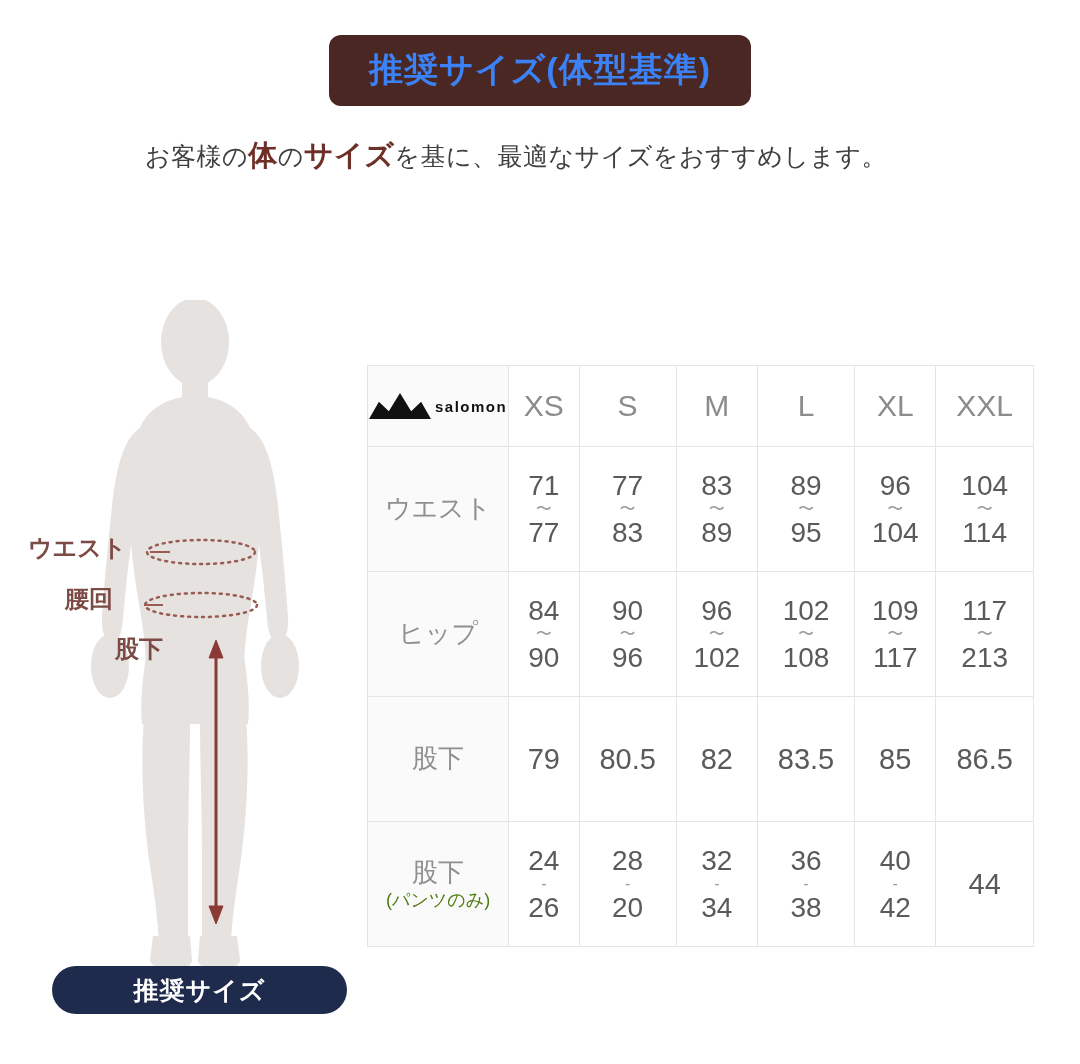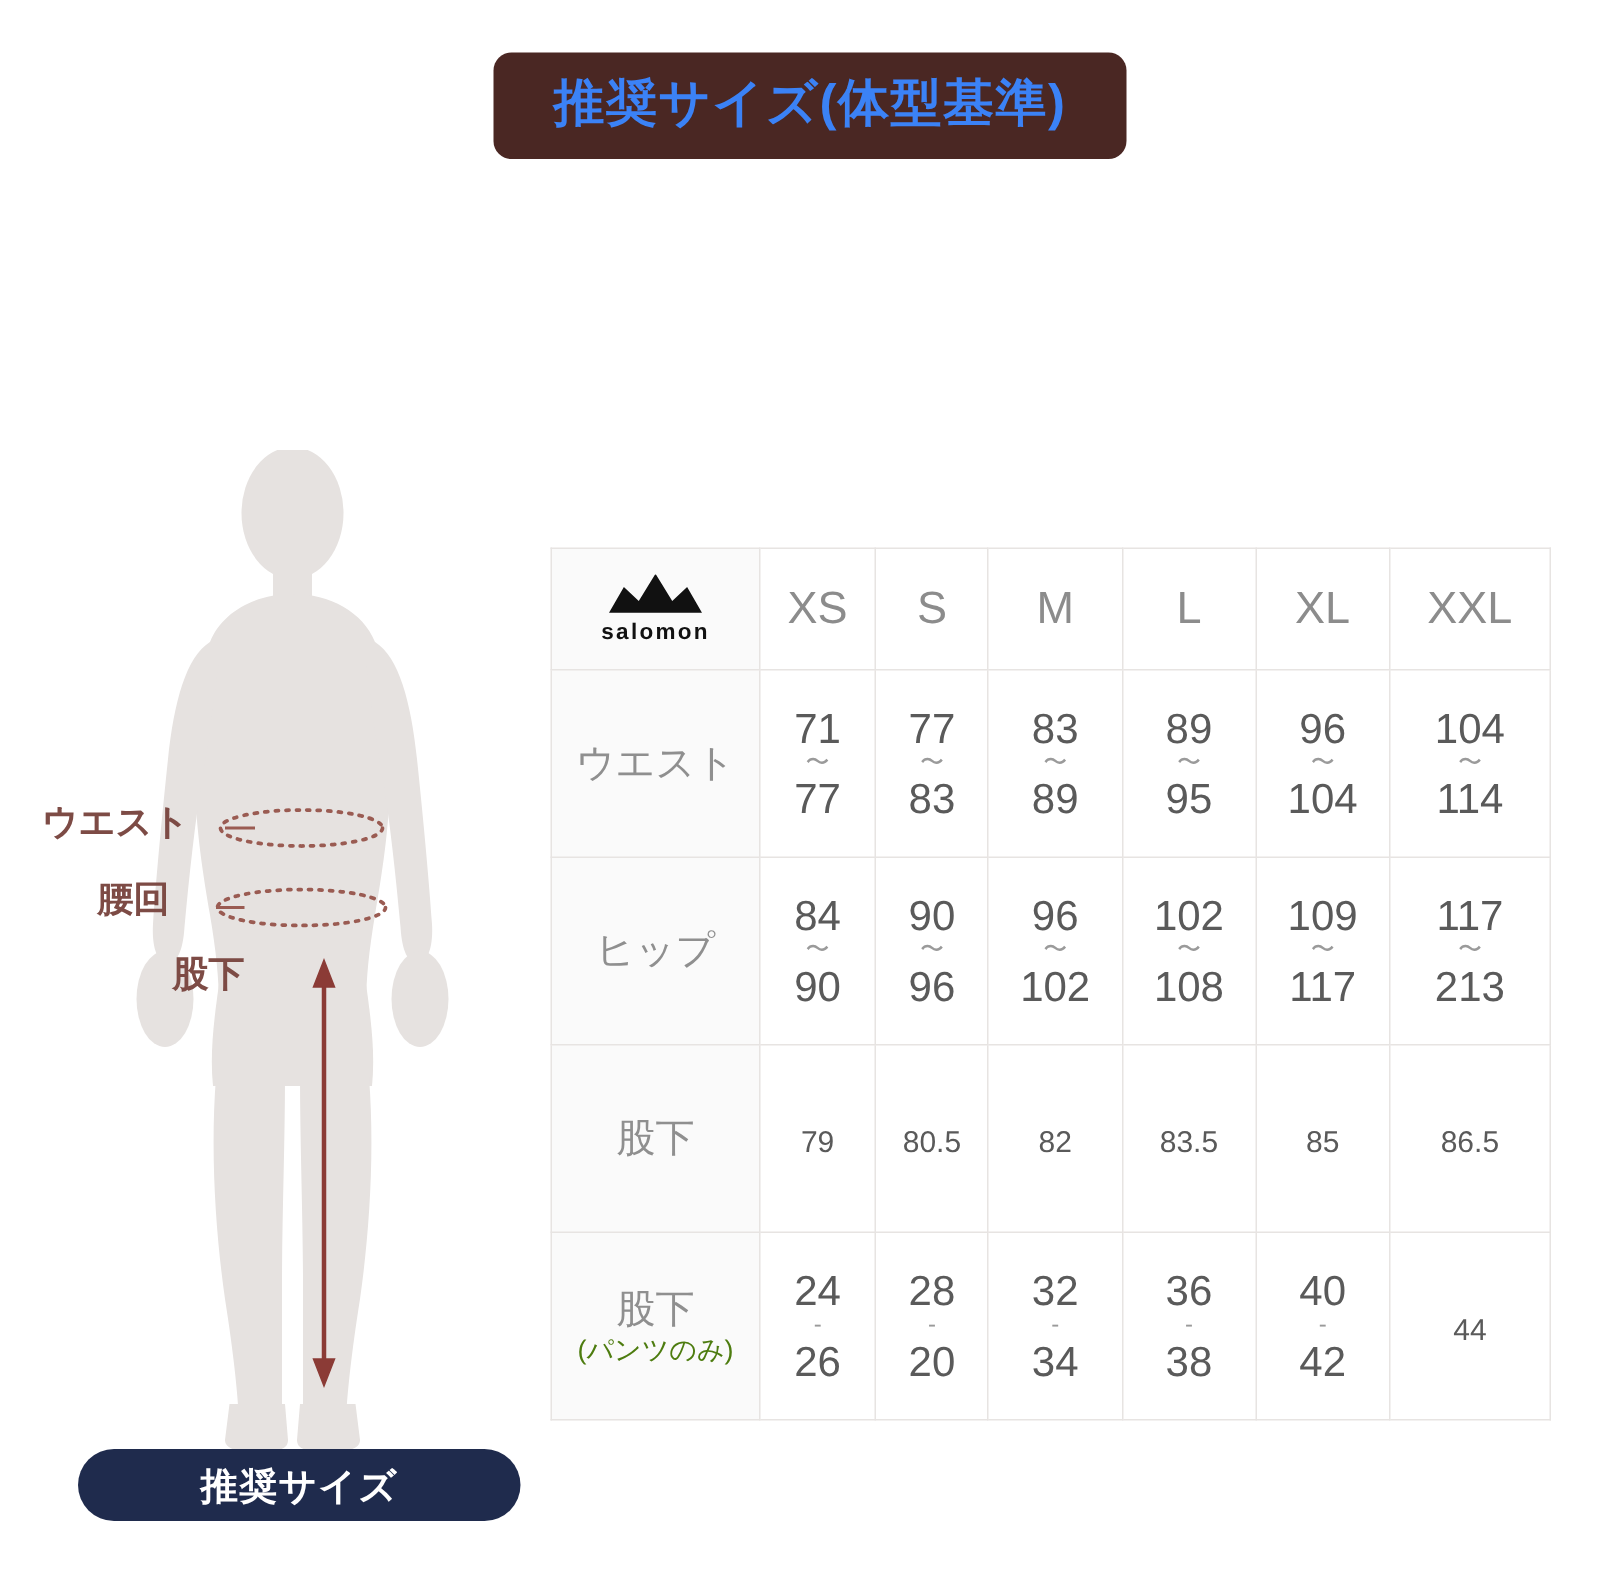--- a/index.html
+++ b/index.html
@@ -140,28 +140,28 @@
   .range {
     line-height: 1.12;
   }
   .range .sep {
     display: block;
     font-size: 16px;
     color: #9a9a9a;
     margin: -1px 0 -1px 0;
   }
   .single {
-    font-size: 20px;
+    font-size: 29px;
     text-align: center;
   }
 
   
   .brand-logo {
     display: flex;
-    flex-direction: column;
+    flex-direction: row;
     align-items: center;
     justify-content: center;
     gap: 4px;
   }
   .brand-mark {
     width: 62px;
     height: 26px;
     background: #111111;
     clip-path: polygon(0% 100%, 16% 34%, 32% 70%, 50% 0%, 68% 70%, 84% 34%, 100% 100%);
   }
@@ -173,20 +173,23 @@
   }
 </style>
 </head>
 <body>
 
 <div class="title-wrap">
   <div class="title-pill">推奨サイズ(体型基準)</div>
 </div>
 
 <div class="intro">
+  <div>
+    <span>お客様の</span><span class="hl">体</span><span>の</span><span class="hl">サイズ</span><span>を基に、最適なサイズをおすすめします。</span>
+  </div>
 </div>
 
 <div class="figure-area">
   <svg class="silhouette" width="350" height="680" viewBox="0 0 350 680">
     <g fill="#e6e2e0">
 
       <ellipse cx="175" cy="42" rx="34" ry="44"></ellipse>
 
       <rect x="162" y="78" width="26" height="26"></rect>
 

